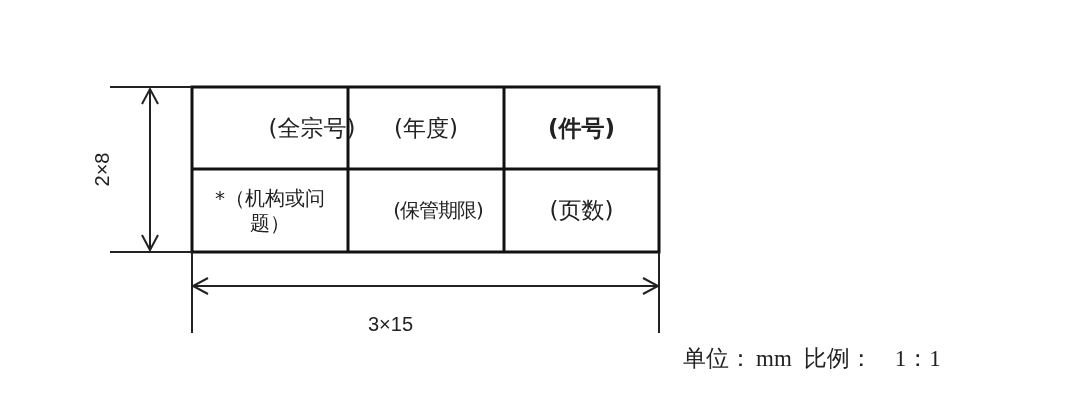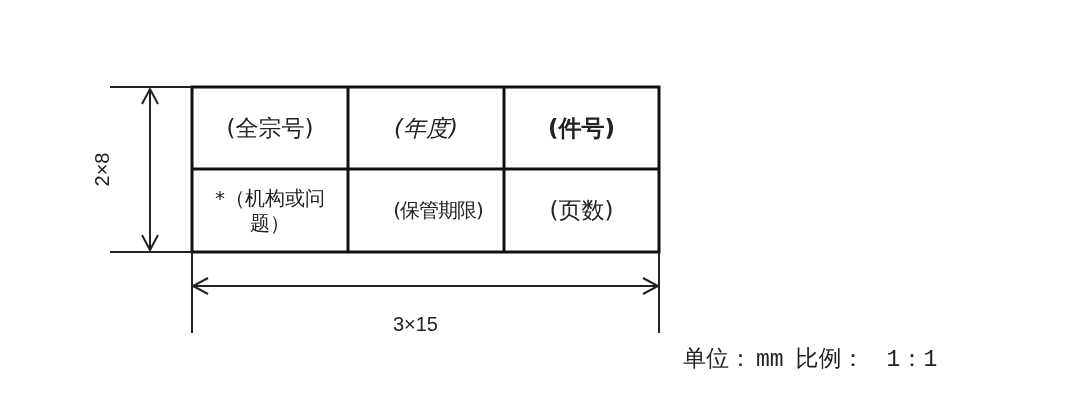--- a/index.html
+++ b/index.html
@@ -4,23 +4,23 @@
   <style>
     html, body { margin: 0; padding: 0; background: #ffffff; }
     body { width: 1080px; height: 416px; position: relative; overflow: hidden;
            font-family: "DejaVu Sans", "Liberation Sans", sans-serif; color: #1a1a1a; }
     svg.lines { position: absolute; left: 0; top: 0; }
     .cell { position: absolute; display: flex; align-items: center; justify-content: center;
             text-align: center; font-size: 23px; color: #222; line-height: 1.25; }
     .cell.small { font-size: 20px; }
     .dim { position: absolute; font-size: 20px; color: #222; font-family: "Liberation Sans", sans-serif; }
     .dim-v { left: 82px; top: 158px; transform: rotate(-90deg); transform-origin: center; width: 40px; text-align: center; }
-    .dim-h { left: 368px; top: 313px; width: 70px; text-align: right; }
+    .dim-h { left: 368px; top: 313px; width: 70px; text-align: left; }
     .footer { position: absolute; left: 683px; top: 343px; font-size: 23px; color: #222;
-              font-family: Liberation Mono, monospace; white-space: nowrap; }
+              font-family: Liberation Serif, serif; white-space: nowrap; }
     .footer span { margin-right: 12px; }
   </style>
 </head>
 <body>
 
 <svg class="lines" width="1080" height="416">
 
   <g stroke="#111" stroke-width="3" fill="none">
     <rect x="192" y="87" width="467" height="165"></rect>
     <line x1="192" y1="169" x2="659" y2="169"></line>
@@ -41,22 +41,22 @@
     <polyline points="142,235 150,250 158,235"></polyline>
   </g>
 
   <g stroke="#222" stroke-width="2" fill="none">
     <line x1="193" y1="286" x2="658" y2="286"></line>
     <polyline points="208,278 193,286 208,294"></polyline>
     <polyline points="643,278 658,286 643,294"></polyline>
   </g>
 </svg>
 
-<div class="cell" style="left:194px;top:89px;width:152px;height:78px;">(全宗号)</div>
-<div class="cell" style="left:350px;top:89px;width:152px;height:78px;font-style:italic;">(年度)</div>
+<div class="cell" style="left:194px;top:89px;width:152px;height:78px;padding-left:42px;">(全宗号)</div>
+<div class="cell" style="left:350px;top:89px;width:152px;height:78px;">(年度)</div>
 <div class="cell" style="left:506px;top:89px;width:151px;height:78px;font-weight:bold;">(件号)</div>
 <div class="cell small" style="left:194px;top:171px;width:152px;height:79px;padding:4px 4px;box-sizing:border-box;">*（机构或问题）</div>
 <div class="cell small" style="left:350px;top:171px;width:176px;height:79px;letter-spacing:-1px;">(保管期限)</div>
 <div class="cell" style="left:506px;top:171px;width:151px;height:79px;border-radius:25px;">(页数)</div>
 
 <div class="dim dim-v">2×8</div>
 <div class="dim dim-h">3×15</div>
 
 <div class="footer">
   <span style="margin-right:4px">单位：</span><span>mm</span><span style="margin-right:22px">比例：</span><span>1：1</span>

